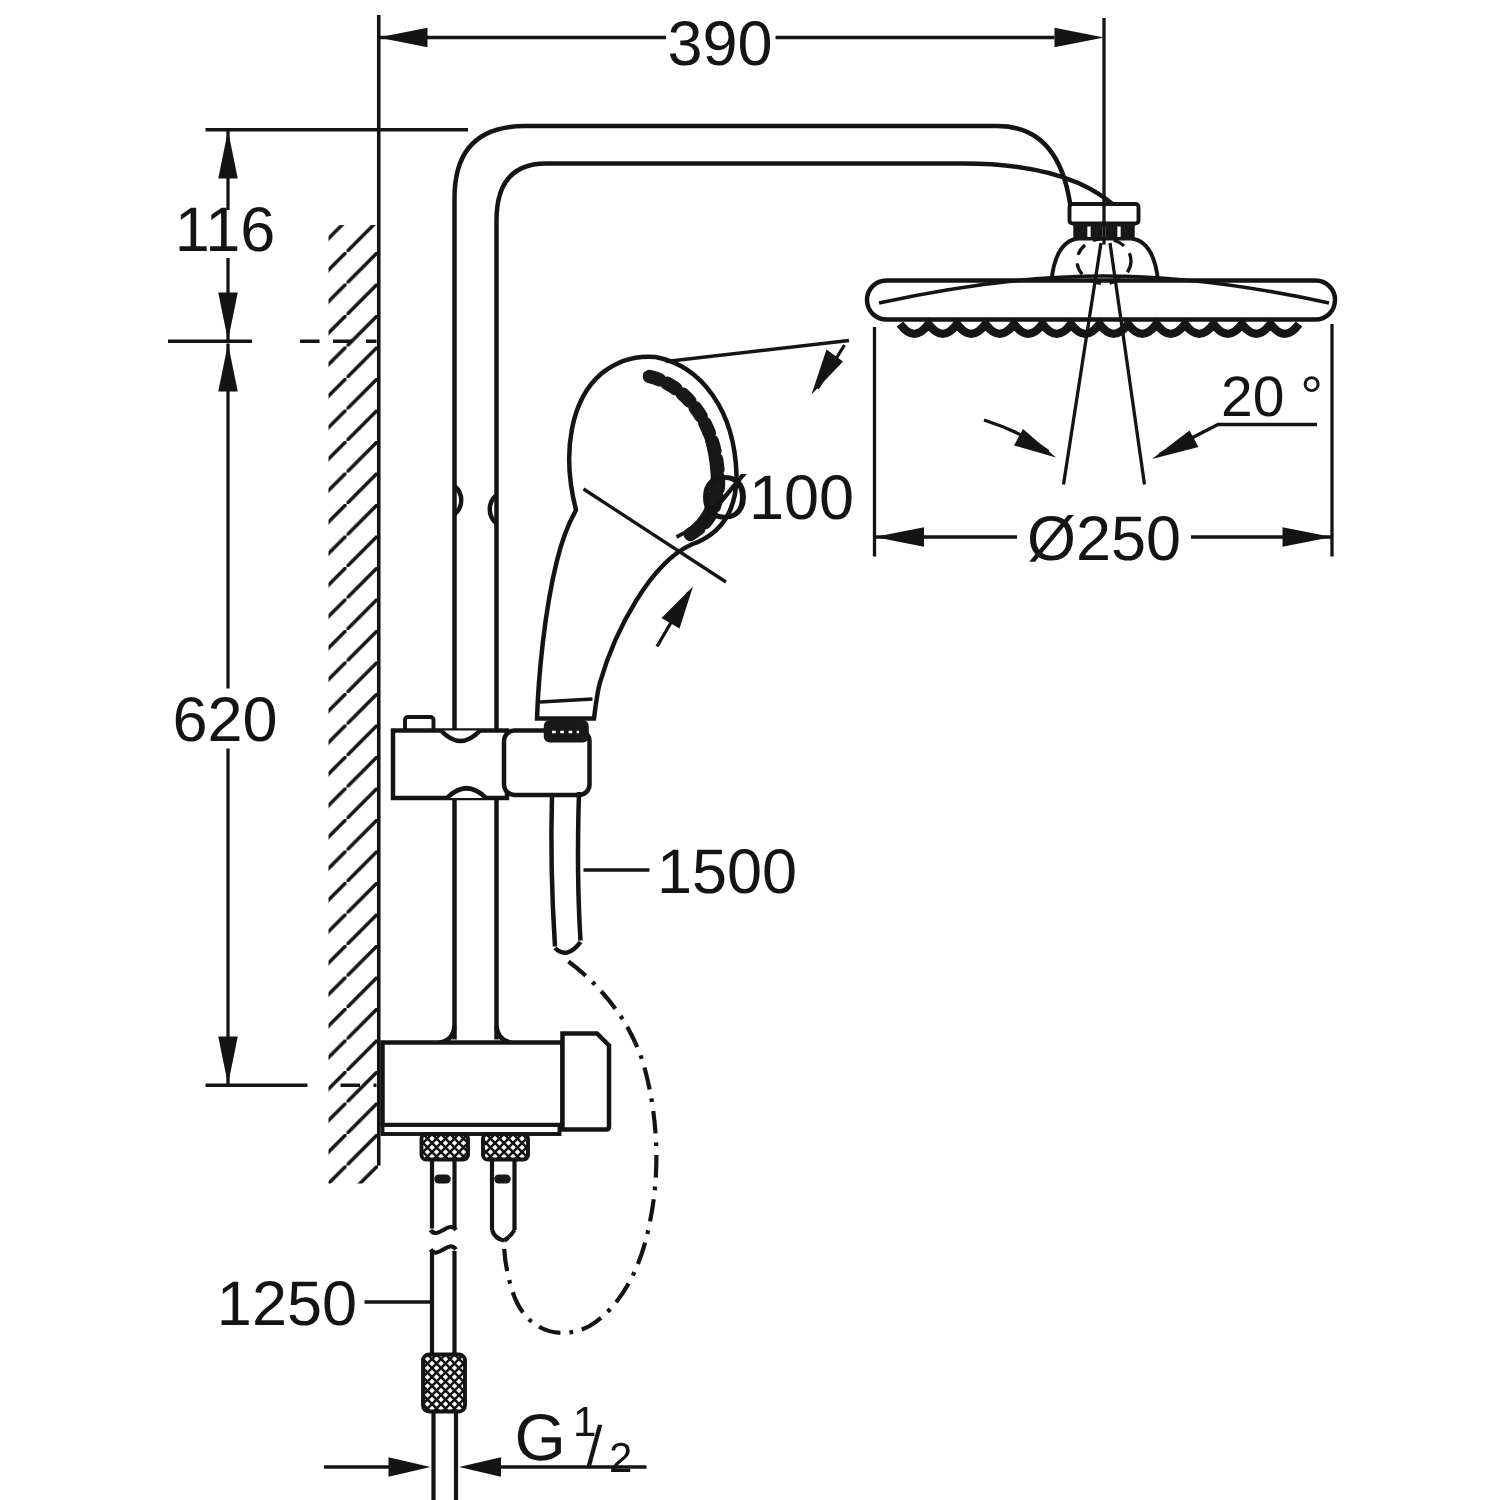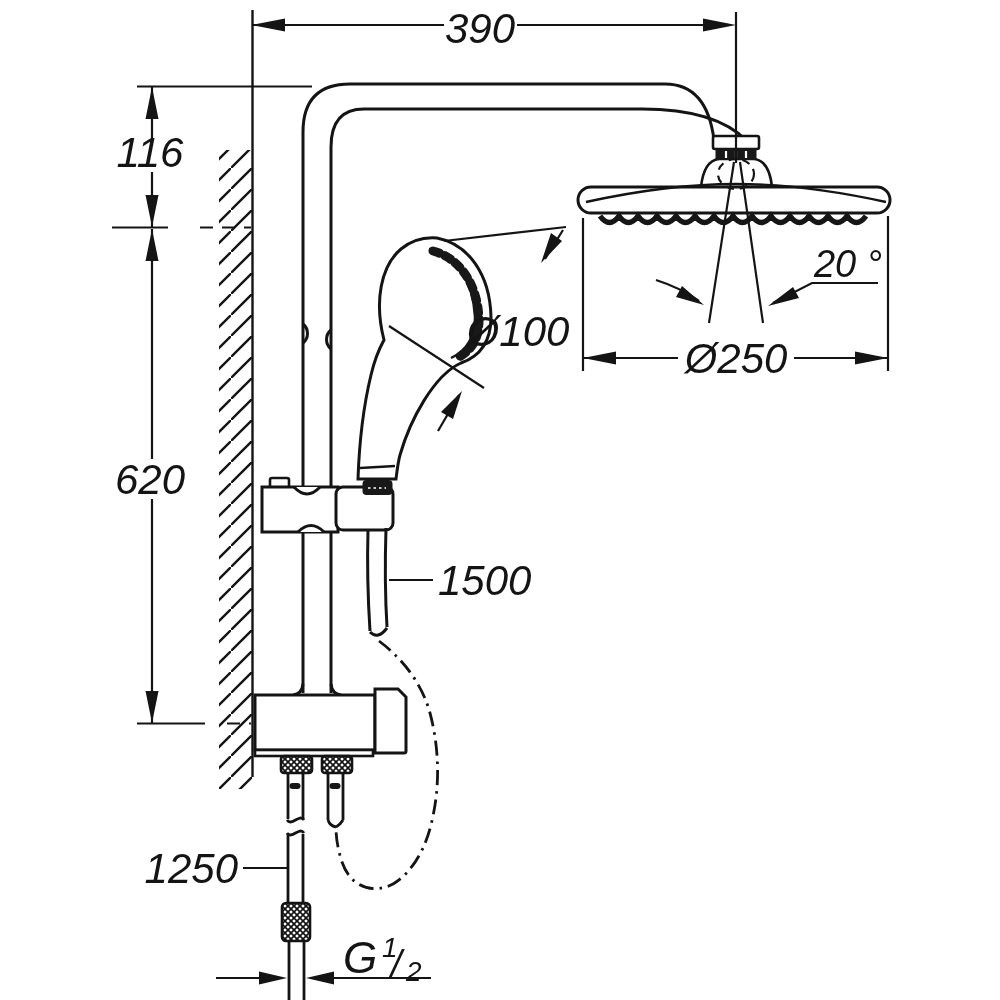--- a/index.html
+++ b/index.html
@@ -1,19 +1,19 @@
 <!DOCTYPE html>
 <html><head>
 <meta charset="utf-8">
 <style>
   :root { --ink: #141414; --paper: #ffffff; }
   html, body { margin: 0; padding: 0; background: var(--paper); }
   .stage {
     width: 1000px; height: 1000px; position: relative;
-    background: var(--paper); overflow: hidden; font-style: italic;
+    background: var(--paper); overflow: hidden;
   }
   svg { display: block; }
   
   .ln  { stroke: var(--ink); stroke-width: 3;   fill: none; }
   .ln2 { stroke: var(--ink); stroke-width: 2.8; fill: none; }
   .thin{ stroke: var(--ink); stroke-width: 2.4; fill: none; }
   
   .dim { stroke: var(--ink); stroke-width: 2.2; fill: none; }
   .dimdash { stroke: var(--ink); stroke-width: 2.2; fill: none; stroke-dasharray: 13 9; }
   

